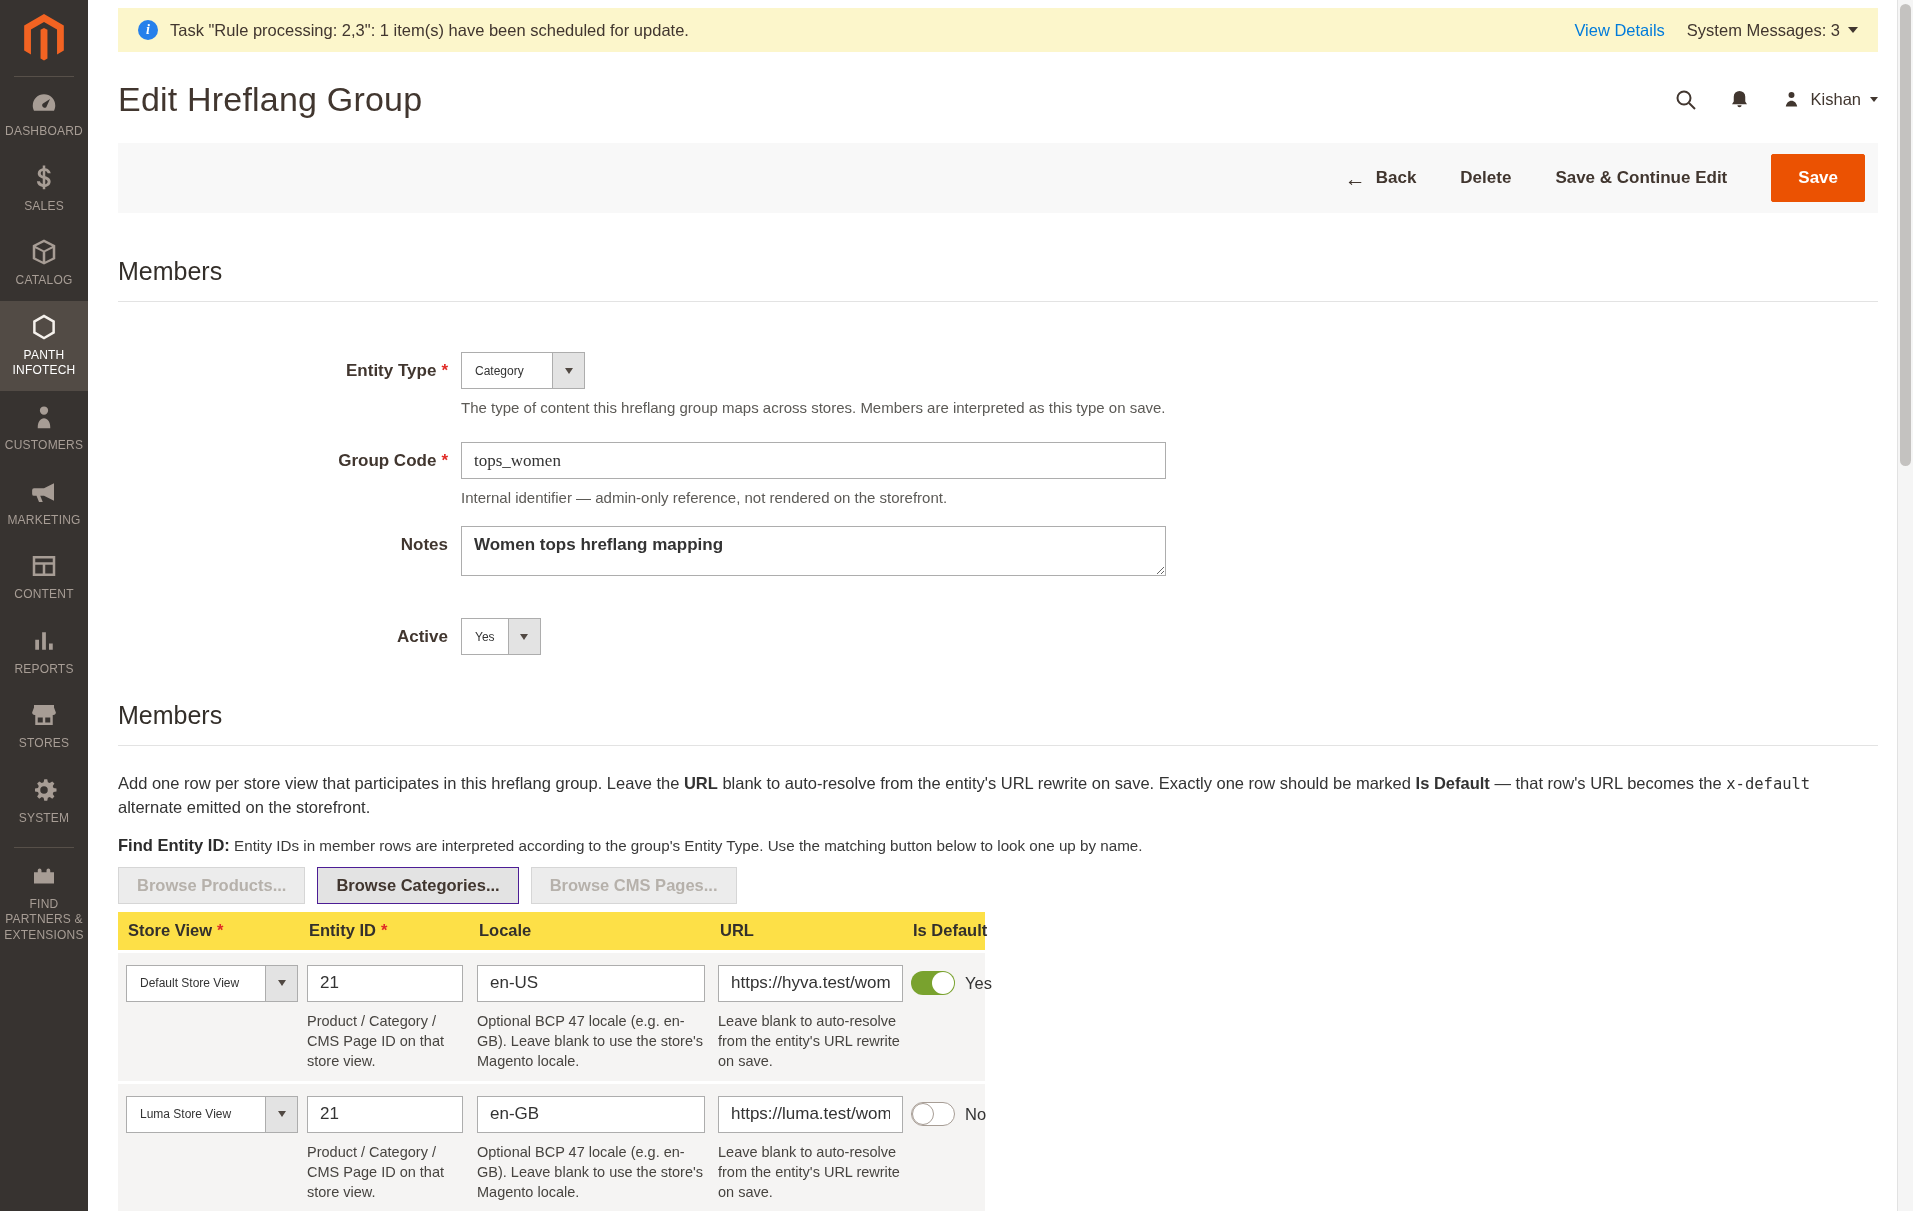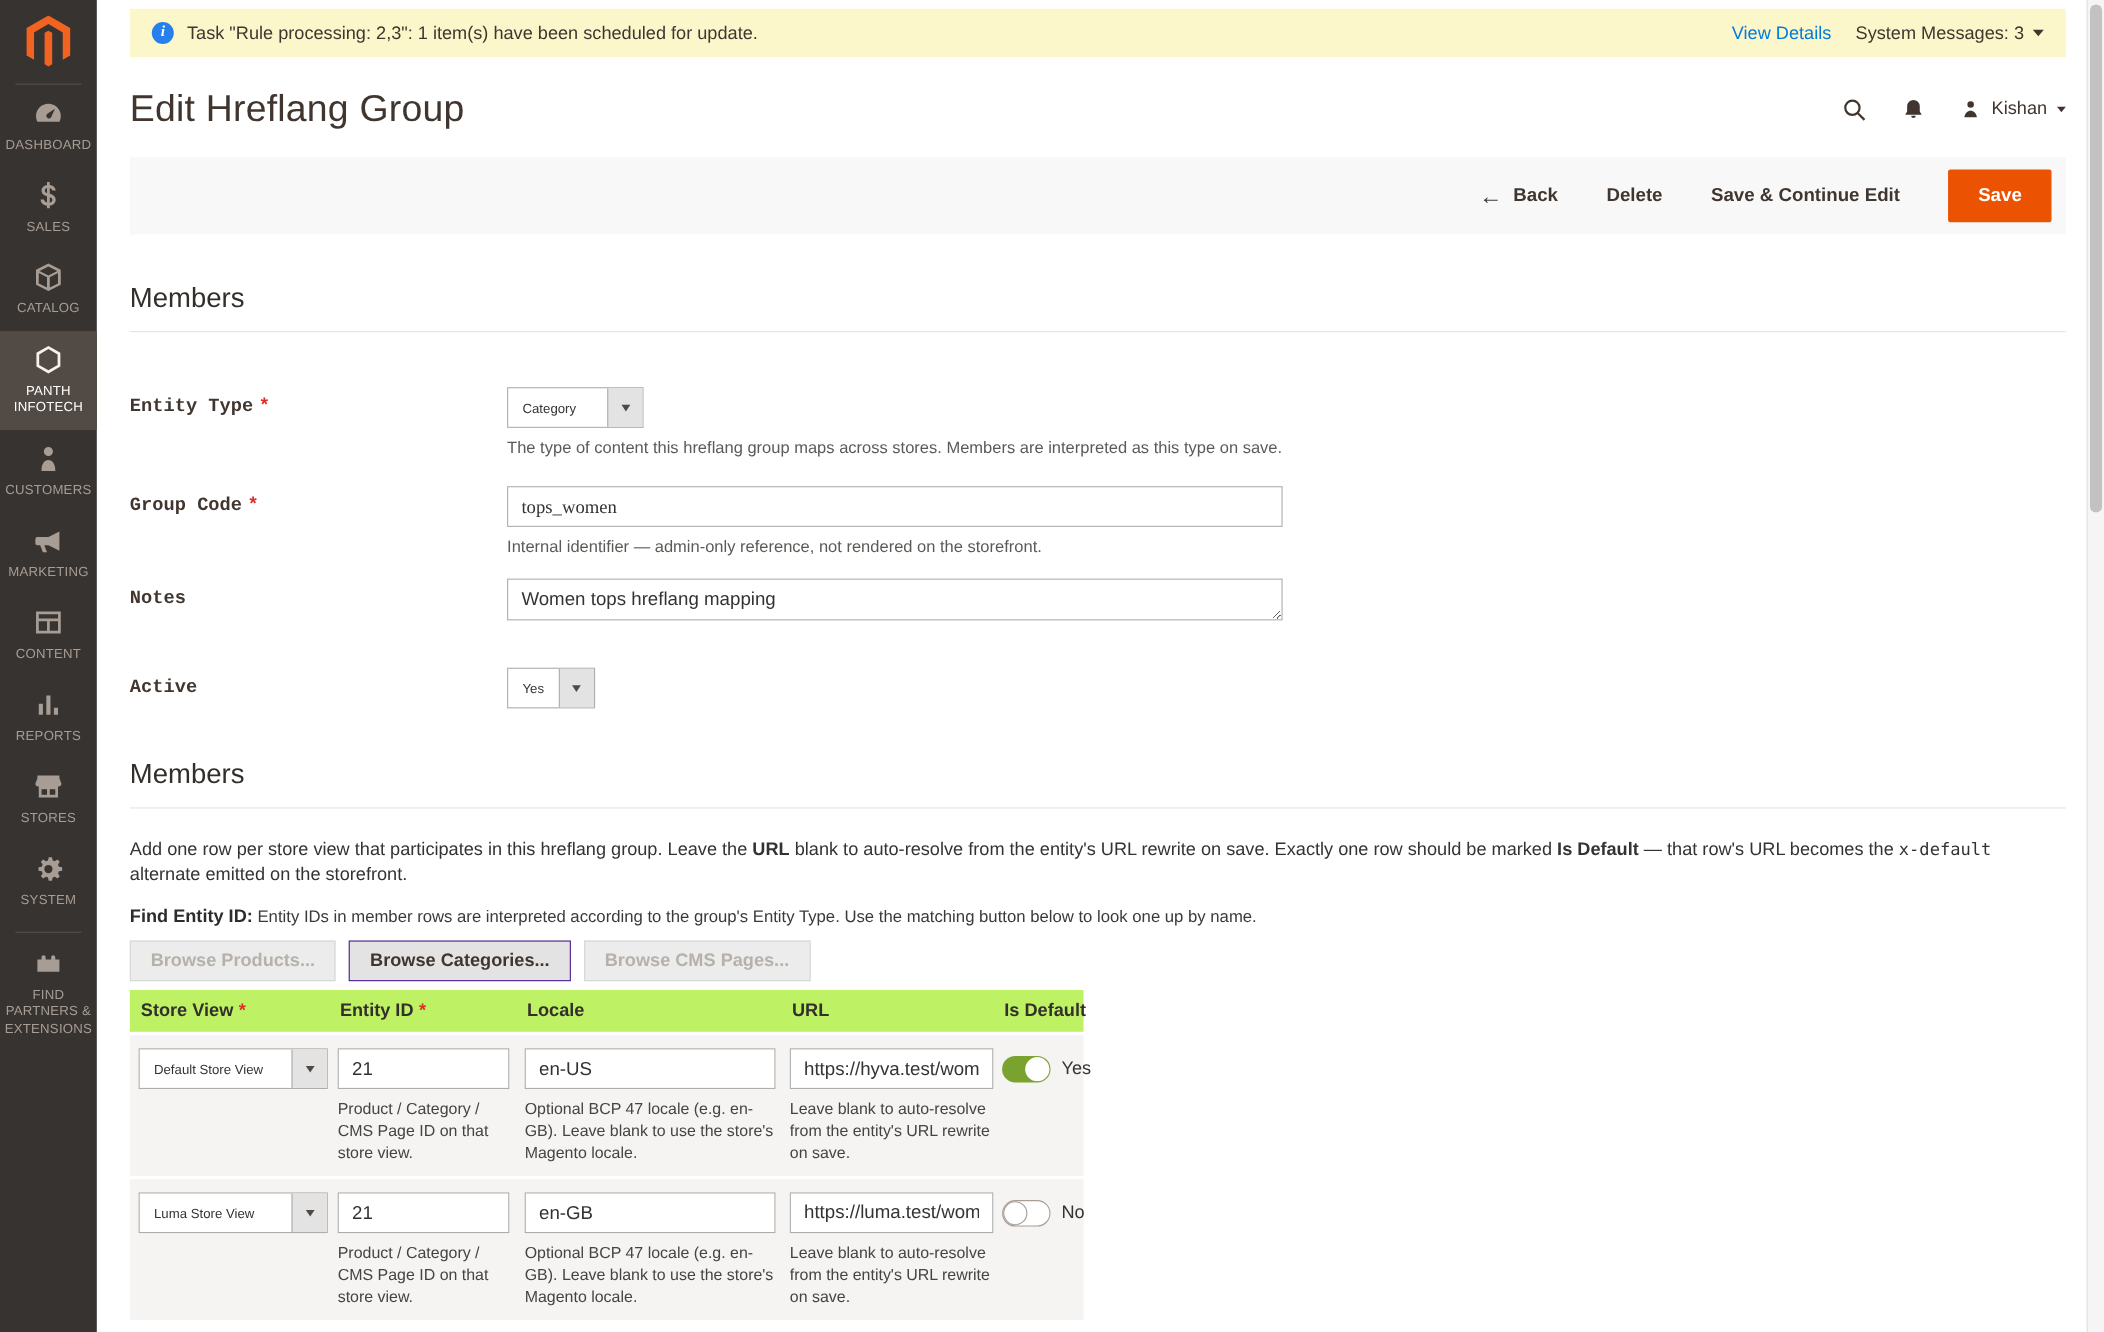--- a/index.html
+++ b/index.html
@@ -49,48 +49,48 @@
     font-family:inherit; font-size:17px; font-weight:700; padding:13px 26px; cursor:pointer; }
   
   .section-title { font-size:25px; font-weight:400; color:#332e29; }
   .sec-general { margin-top:44px; }
   .sec-members { margin-top:46px; }
   .section-rule { border:none; border-top:1px solid #e3e3e3; margin-top:15px; }
   .frm-row { display:flex; align-items:flex-start; margin-top:26px; }
   .frm-row.first { margin-top:50px; }
   .frm-row.notes-row { margin-top:20px; }
   .frm-row.active-row { margin-top:38px; }
-  .frm-label { flex:none; width:330px; text-align:left; padding-top:9px; font-size:17px; font-weight:600; color:#41362f;font-family:Liberation Mono, monospace; }
+  .frm-label { flex:none; width:330px; text-align:right; padding-top:9px; font-size:17px; font-weight:600; color:#41362f; }
   .req { color:#e02b27; margin-left:5px; font-weight:600; }
   .frm-ctrl { margin-left:13px; }
   .note { font-size:15px; color:#5c5a56; margin-top:10px; }
   .fake-select { display:inline-flex; border:1px solid #adadad; background:#fff; height:37px; cursor:pointer; }
   .fs-value { display:flex; align-items:center; padding:0 13px; font-size:12px; color:#333; }
   .fs-btn { width:32px; border-left:1px solid #adadad; background:#e3e3e3; display:flex; align-items:center; justify-content:center; }
   .fs-btn .caret { border-top-color:#514943; border-left-width:4.5px; border-right-width:4.5px; margin-left:0; }
   .fs-w90 .fs-value { min-width:90px; }
   .fs-w45 .fs-value { min-width:45px; }
   .text-input { height:37px; border:1px solid #adadad; background:#fff; color:#333;
     font-family:inherit; font-size:17px; padding:0 12px; }
   .w705 { width:705px;font-family:Liberation Serif, serif; }
-  textarea.notes-area { width:705px; height:38px; border:1px solid #adadad; color:#333;
-    font-family:inherit; font-size:17px; padding:8px 12px; resize:vertical; }
+  textarea.notes-area { width:705px; height:50px; border:1px solid #adadad; color:#333;
+    font-family:inherit; font-size:17px; padding:8px 12px; resize:vertical;font-weight:bold; }
   
   .members-intro { margin-top:26px; font-size:16.5px; color:#333; line-height:1.4; max-width:1760px; }
   .members-intro b { font-weight:700; }
   .mono { font-family:"DejaVu Sans Mono", monospace; font-size:15.5px; }
   .find-line { margin-top:17px; font-size:15.2px; color:#3a3a3a; }
   .find-line b { font-size:16.5px; color:#2c2c2c; }
   .browse-row { margin-top:12px; display:flex; gap:12px; }
   .btn { font-family:inherit; font-size:16.5px; font-weight:600; height:37px; padding:0 18px;
     display:inline-flex; align-items:center; cursor:pointer; }
   .btn-secondary { background:#e3e3e3; border:1px solid #4c1d95; color:#41362f; }
   .btn-disabled { background:#ececec; border:1px solid #d6d6d6; color:#b6b1ab; cursor:default; }
   .members-table { margin-top:8px; width:867px; }
-  .mt-head { background:#bef264; height:38px; display:flex; align-items:center; }
+  .mt-head { background:#fde047; height:38px; display:flex; align-items:center; }
   .c1 { flex:none; width:172px; margin-left:8px; }
   .c2 { flex:none; width:156px; margin-left:9px; }
   .c3 { flex:none; width:228px; margin-left:14px; }
   .c4 { flex:none; width:185px; margin-left:13px; }
   .c5 { flex:none; margin-left:8px; display:flex; align-items:center; gap:10px; }
   .hlabel { font-size:16.5px; font-weight:700; color:#33302c; padding-left:2px; }
   .mt-row { background:#f5f4f3; margin-top:3px; padding:12px 0 10px; }
   .mt-inputs { display:flex; align-items:center; }
   .row-select { width:172px; }
   .row-select .fs-value { flex:1; overflow:hidden; white-space:nowrap; }

